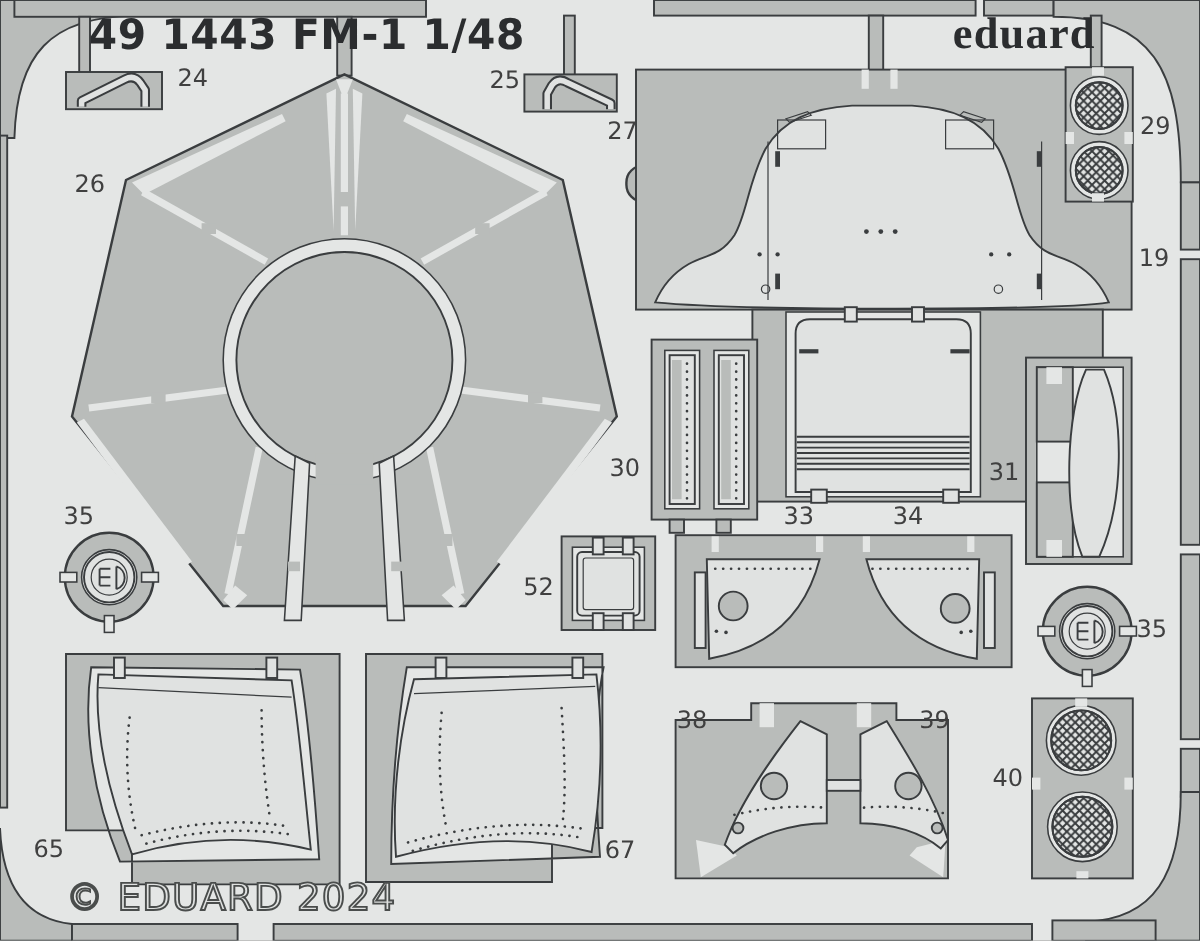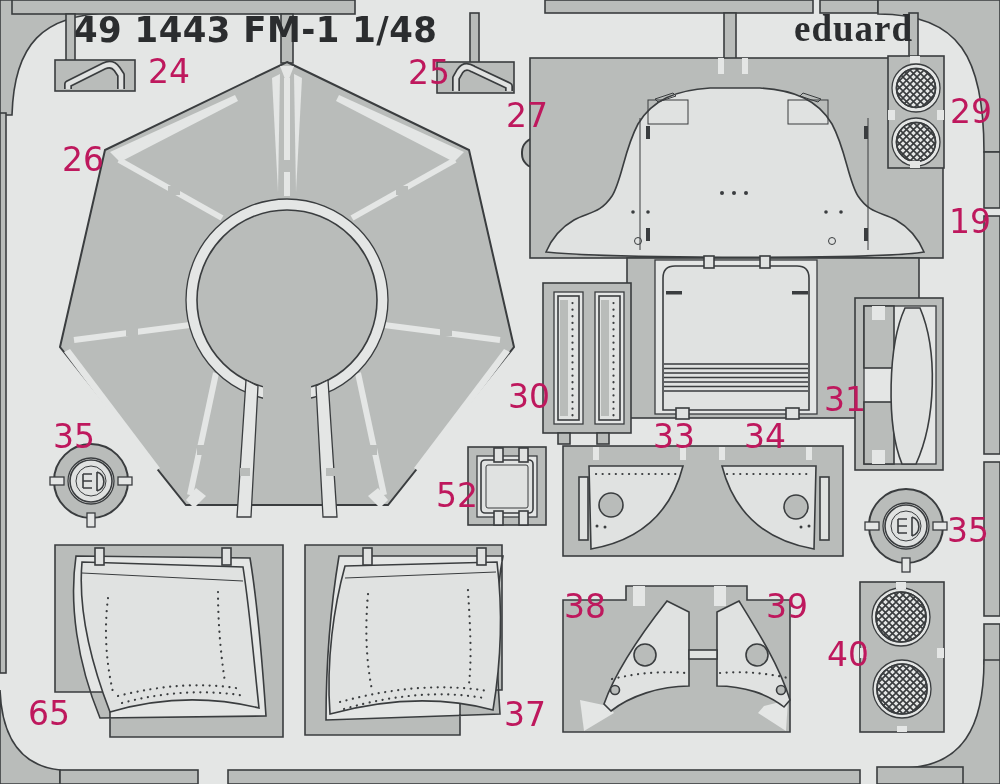--- a/index.html
+++ b/index.html
@@ -20,21 +20,21 @@
   .dot{fill:none;stroke:#3a3d3f;stroke-width:2.2;stroke-dasharray:.1 6.5;stroke-linecap:round;}
   .hole{fill:#b9bcba;stroke:#3a3d3f;stroke-width:1.6;}
   
   .txt{position:absolute;white-space:nowrap;line-height:1;}
   .title{left:74px;top:13px;font-size:35px;font-weight:bold;letter-spacing:.5px;color:#2b2d2f;transform:scaleX(.97);transform-origin:left;}
   .brand{left:794px;top:10px;font-size:37px;font-weight:bold;color:#2b2d2f;
          font-family:Liberation Serif, serif;letter-spacing:1px;}
   .stamp{font-size:31px;color:#dfe1e0;-webkit-text-stroke:1.6px #4a4d4c;letter-spacing:1px;}
   .stamp.left{left:55px;top:733px;}
   .stamp.right{left:588px;top:722px;}
-  .plabel{position:absolute;font-size:33px;color:#be185d;line-height:1;}
+  .plabel{position:absolute;font-size:20px;color:#404040;line-height:1;}
 </style>
 </head>
 <body>
 
 <div class="sheet">
 
 <svg viewBox="0 0 1000 784">
   <defs>
     <pattern id="mesh" width="7" height="7" patternUnits="userSpaceOnUse">
       <path d="M0,0 L7,7 M7,0 L0,7" stroke="#393c3e" stroke-width="1.6" fill="none"></path>
@@ -319,32 +319,33 @@
     <circle class="d" cx="902" cy="689" r="25"></circle>
     <rect class="bn" x="896" y="582" width="10" height="7"></rect>
     <rect class="bn" x="860" y="648" width="7" height="10"></rect>
     <rect class="bn" x="937" y="648" width="7" height="10"></rect>
     <rect class="bn" x="897" y="726" width="10" height="6"></rect>
   </g>
 </svg>
 
   <div class="txt title">49 1443 FM-1 1/48</div>
   <div class="txt brand">eduard</div>
+  <div class="txt stamp left">© EDUARD 2024</div>
 
   <div class="plabel" style="left:148px;top:55px">24</div>
   <div class="plabel" style="left:408px;top:56px">25</div>
   <div class="plabel" style="left:62px;top:143px">26</div>
   <div class="plabel" style="left:506px;top:99px">27</div>
   <div class="plabel" style="left:949px;top:205px">19</div>
   <div class="plabel" style="left:950px;top:95px">29</div>
   <div class="plabel" style="left:508px;top:380px">30</div>
   <div class="plabel" style="left:824px;top:383px">31</div>
   <div class="plabel" style="left:436px;top:479px">52</div>
   <div class="plabel" style="left:653px;top:420px">33</div>
   <div class="plabel" style="left:744px;top:420px">34</div>
   <div class="plabel" style="left:53px;top:420px">35</div>
   <div class="plabel" style="left:947px;top:514px">35</div>
   <div class="plabel" style="left:28px;top:697px">65</div>
-  <div class="plabel" style="left:504px;top:698px">37</div>
+  <div class="plabel" style="left:504px;top:698px">67</div>
   <div class="plabel" style="left:564px;top:590px">38</div>
   <div class="plabel" style="left:766px;top:590px">39</div>
   <div class="plabel" style="left:827px;top:638px">40</div>
 </div>
 
 </body></html>

